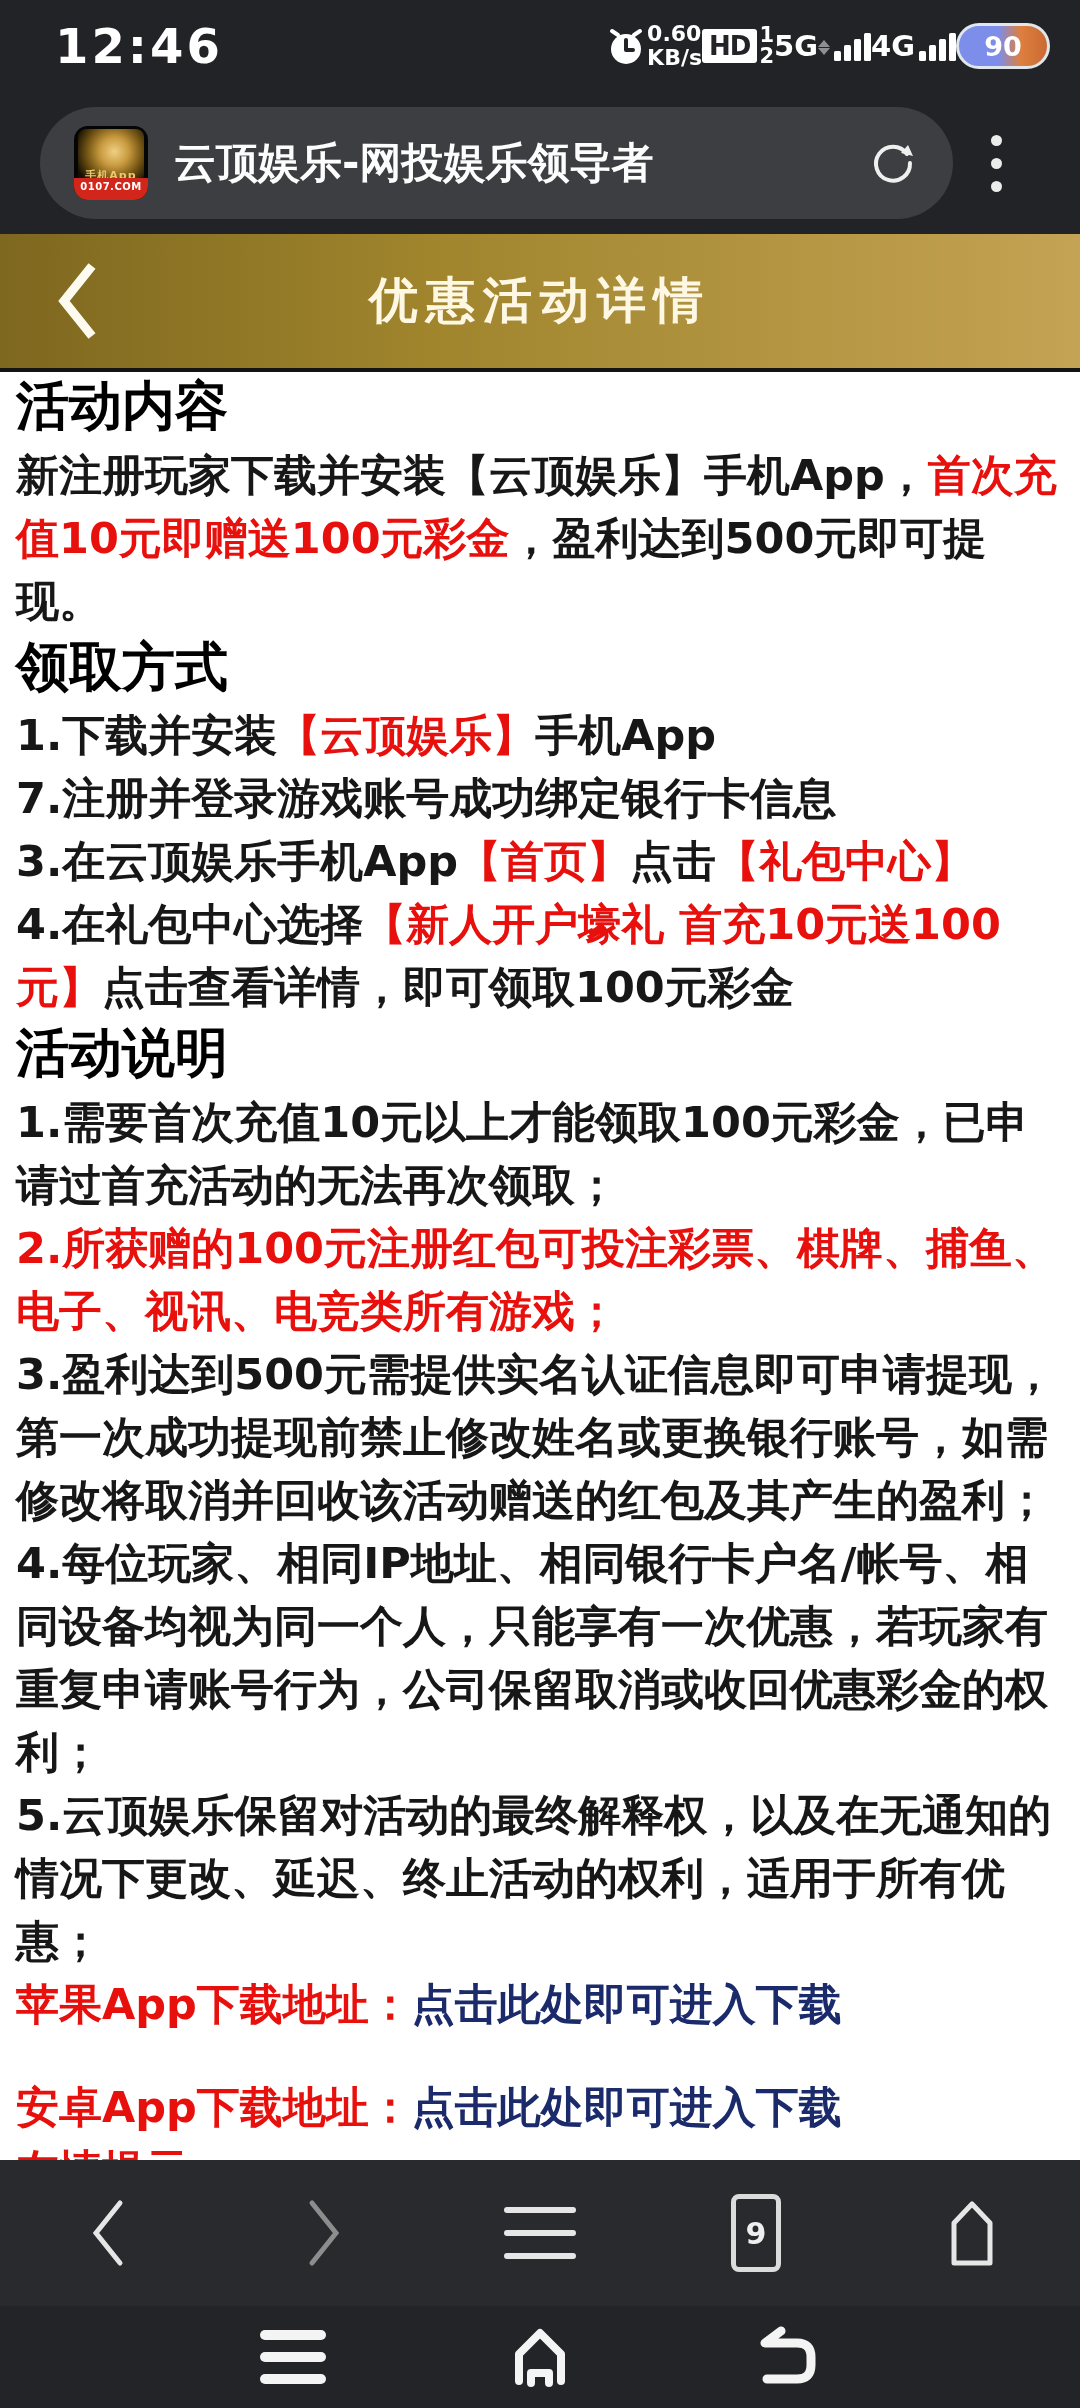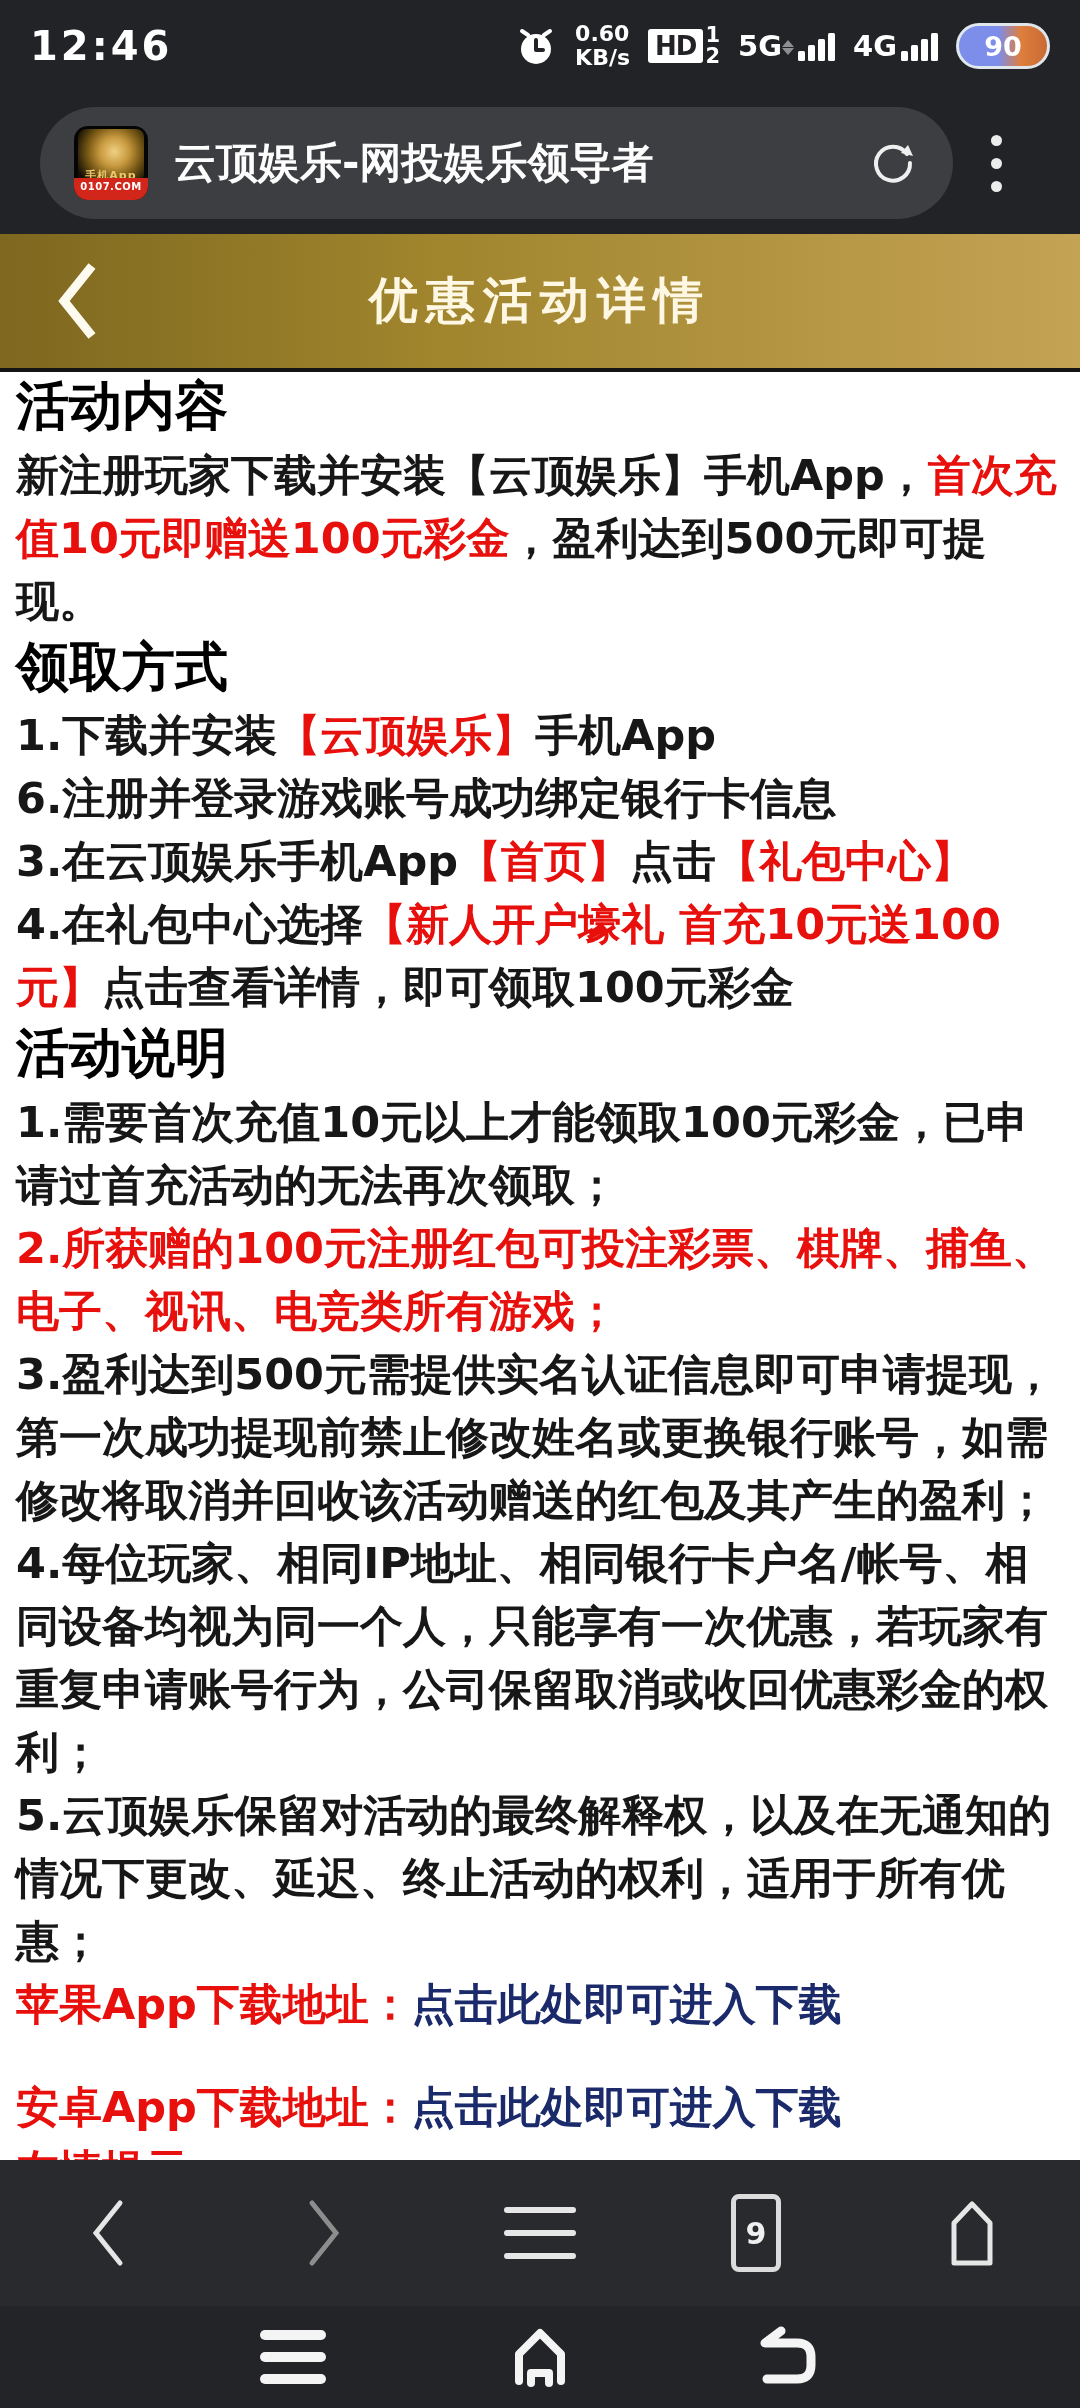--- a/index.html
+++ b/index.html
@@ -7,22 +7,22 @@
     width:1080px;height:2408px;position:relative;overflow:hidden;
     background:#ffffff;font-family:"DejaVu Sans",sans-serif;
     -webkit-font-smoothing:antialiased;
   }
   
   .statusbar{
     position:absolute;top:0;left:0;right:0;height:92px;background:#222326;
     color:#fff;display:flex;align-items:center;justify-content:space-between;
     padding:0 30px;box-sizing:border-box;
   }
-  .time{font-size:40px;font-weight:600;letter-spacing:3px;}
-  .sb-right{display:flex;align-items:center;gap:18px;}
+  .time{font-size:48px;font-weight:600;letter-spacing:3px;margin-left:25px;}
+  .sb-right{display:flex;align-items:center;}
   .speed{display:flex;flex-direction:column;line-height:1.1;font-size:22px;font-weight:600;}
   .hd-wrap{display:flex;align-items:center;}
   .hd-box{background:#fff;color:#222326;border-radius:3px;font-weight:800;font-size:26px;
     padding:2px 7px;letter-spacing:-1px;}
   .hd-sims{display:flex;flex-direction:column;line-height:1;font-size:21px;font-weight:700;margin-left:2px;}
   .net{display:flex;align-items:flex-end;gap:4px;}
   .net-label-col{display:flex;flex-direction:row;align-items:center;line-height:1;}
   .net-label{font-size:29px;font-weight:700;}
   .net-arrows{display:flex;flex-direction:column;gap:1px;margin-top:2px;}
   .tri-up{width:0;height:0;border-left:6px solid transparent;border-right:6px solid transparent;
@@ -172,21 +172,21 @@
     </svg>
   </div>
   <div class="gh-title">优惠活动详情</div>
 </div>
 
 <div class="content">
     <h2>活动内容</h2>
     <p><span class="seg-black">新注册玩家下载并安装【云顶娱乐】手机App，</span><span class="seg-red">首次充值10元即赠送100元彩金</span><span class="seg-black">，盈利达到500元即可提现。</span></p>
     <h2>领取方式</h2>
     <p><span class="seg-black">1.下载并安装</span><span class="seg-red">【云顶娱乐】</span><span class="seg-black">手机App</span></p>
-    <p><span class="seg-black">6.注册并登录游戏账号成功绑定银行卡信息</span></p>
+    <p><span class="seg-black">7.注册并登录游戏账号成功绑定银行卡信息</span></p>
     <p><span class="seg-black">3.在云顶娱乐手机App</span><span class="seg-red">【首页】</span><span class="seg-black">点击</span><span class="seg-red">【礼包中心】</span></p>
     <p><span class="seg-black">4.在礼包中心选择</span><span class="seg-red">【新人开户壕礼 首充10元送100元】</span><span class="seg-black">点击查看详情，即可领取100元彩金</span></p>
     <h2>活动说明</h2>
     <p><span class="seg-black">1.需要首次充值10元以上才能领取100元彩金，已申请过首充活动的无法再次领取；</span></p>
     <p><span class="seg-red">2.所获赠的100元注册红包可投注彩票、棋牌、捕鱼、电子、视讯、电竞类所有游戏；</span></p>
     <p><span class="seg-black">3.盈利达到500元需提供实名认证信息即可申请提现，第一次成功提现前禁止修改姓名或更换银行账号，如需修改将取消并回收该活动赠送的红包及其产生的盈利；</span></p>
     <p><span class="seg-black">4.每位玩家、相同IP地址、相同银行卡户名/帐号、相同设备均视为同一个人，只能享有一次优惠，若玩家有重复申请账号行为，公司保留取消或收回优惠彩金的权利；</span></p>
     <p><span class="seg-black">5.云顶娱乐保留对活动的最终解释权，以及在无通知的情况下更改、延迟、终止活动的权利，适用于所有优惠；</span></p>
     <p><span class="seg-red">苹果App下载地址：</span><span class="seg-link">点击此处即可进入下载</span></p>
     <div class="gap"></div>

